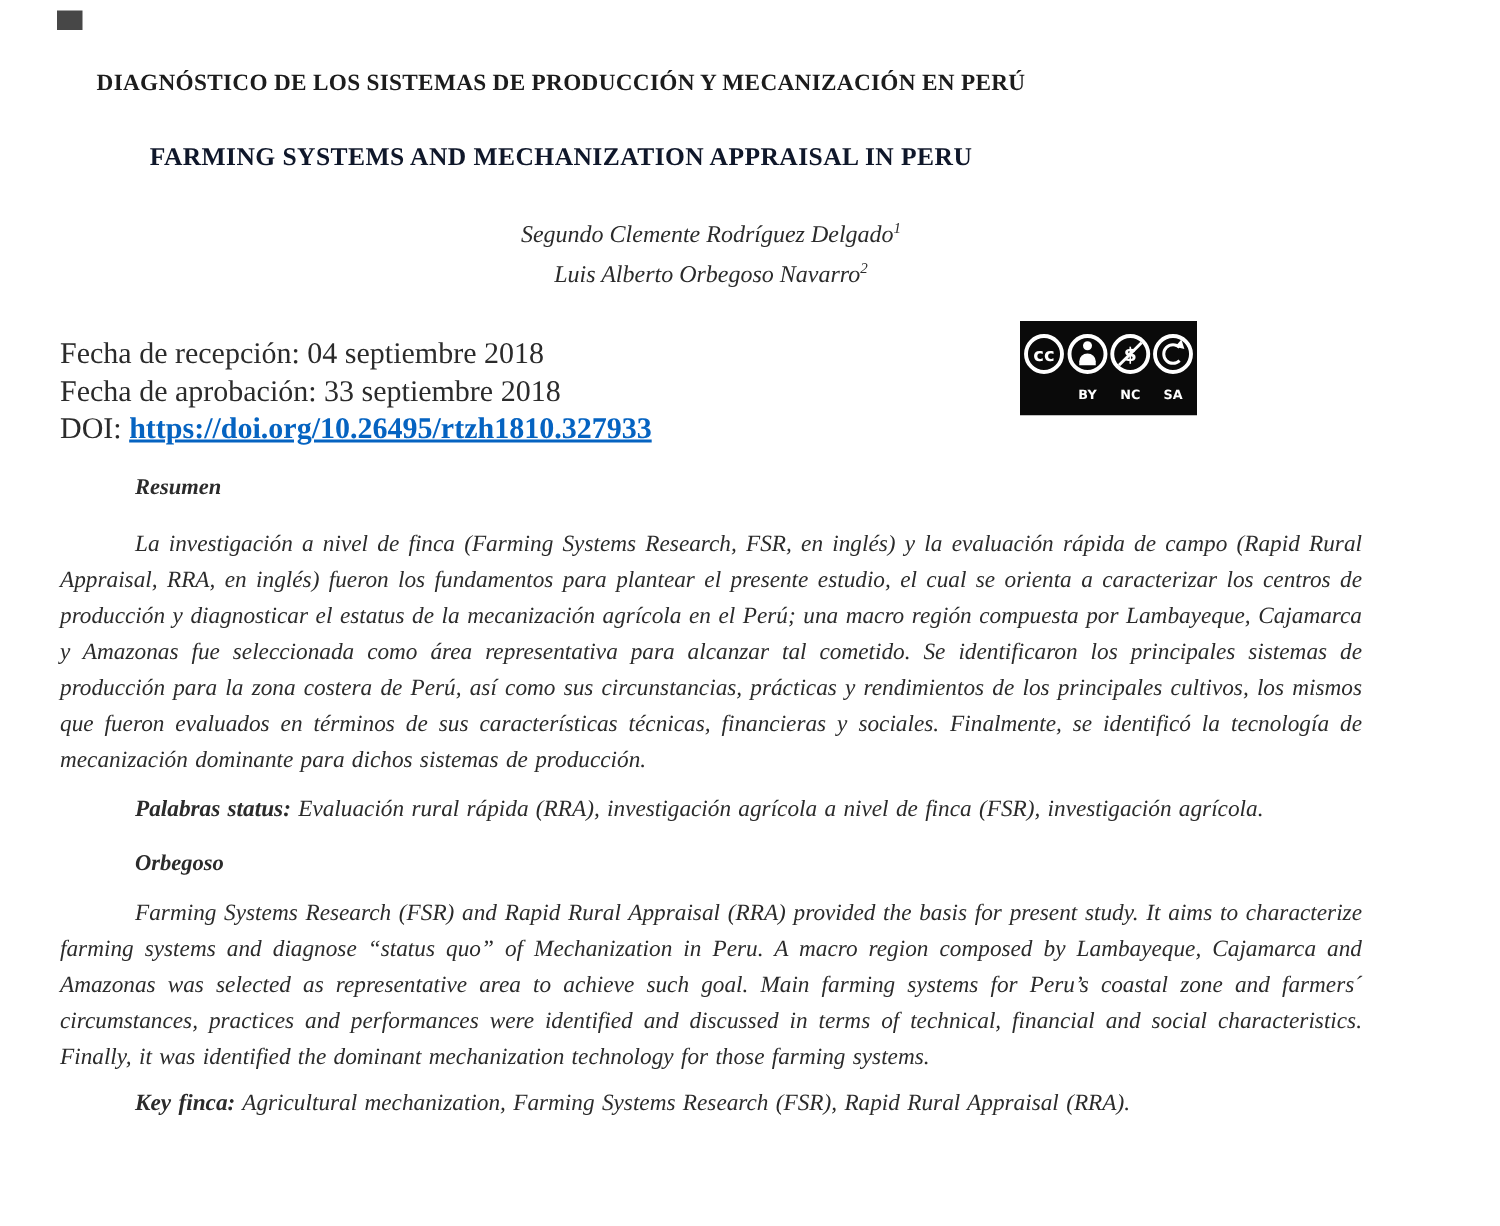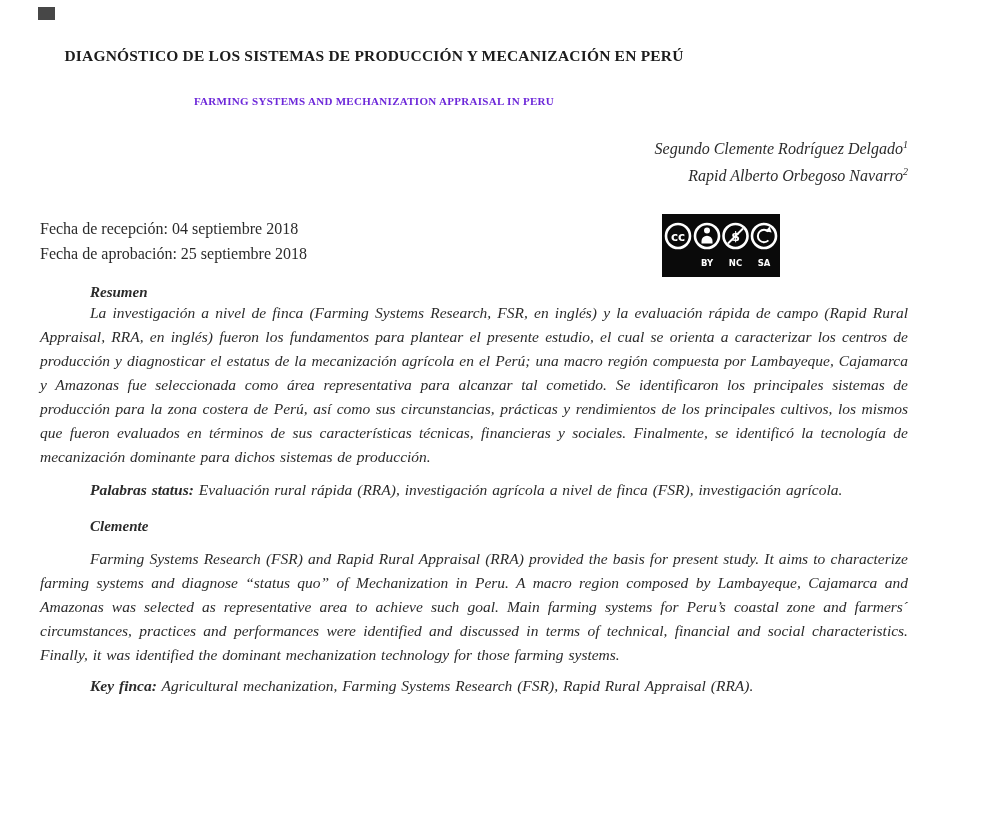--- a/index.html
+++ b/index.html
@@ -7,34 +7,34 @@
   body {
     width:1000px;
     font-family:"Liberation Serif", "DejaVu Serif", serif;
     color:#2b2b2b;
   }
   .page { position:relative; width:1000px; height:817px; overflow:hidden; background:#fff; }
   .corner-mark { position:absolute; left:38px; top:7px; width:17px; height:13px; background:#474747; }
 
   .heading-area { padding-top:47px; margin-left:40px; width:668px; text-align:center; }
   .title { font-size:15.5px; font-weight:700; color:#1c1c1c; white-space:nowrap; letter-spacing:0.2px; }
-  .subtitle { margin-top:30px; font-size:11px; font-weight:700; color:#6d28d9; white-space:nowrap; letter-spacing:0.3px; }
+  .subtitle { margin-top:30px; font-size:17px; font-weight:700; color:#0f172a; white-space:nowrap; letter-spacing:0.3px; }
 
-  .authors { margin:26px 92px 0 40px; text-align:right; font-style:italic; font-size:16px; line-height:23px; }
+  .authors { margin:26px 92px 0 40px; text-align:center; font-style:italic; font-size:16px; line-height:23px; }
   .authors sup { font-size:10px; vertical-align:super; }
 
-  .meta { margin:28px 92px 0 40px; font-size:16px; line-height:25px; }
+  .meta { margin:28px 92px 0 40px; font-size:20px; line-height:25px; }
   .doi-link { color:#0563C1; font-weight:700; text-decoration:underline; cursor:pointer; }
 
-  .cc-badge { position:absolute; left:662px; top:214px; width:118px; height:63px; }
+  .cc-badge { position:absolute; left:680px; top:214px; width:118px; height:63px; }
 
   .sec { margin:18px 92px 0 40px; }
   .sec-head { margin-left:50px; font-size:15px; font-weight:700; font-style:italic; }
   .body-par {
-    font-style:italic; font-size:15.5px; line-height:24px;
+    margin-top:17px; font-style:italic; font-size:15.5px; line-height:24px;
     text-align:justify; text-indent:50px; word-spacing:1px;
   }
   .body-par .lead { font-weight:700; }
   .kw { margin-top:9px; }
   .abstr { margin-top:16px; }
   .tight { margin-top:12px; }
   .kw-last { margin-top:7px; }
 </style>
 </head>
 <body>
@@ -43,26 +43,30 @@
 
   <div class="corner-mark"></div>
 
   <div class="heading-area">
     <h1 class="title">DIAGNÓSTICO DE LOS SISTEMAS DE PRODUCCIÓN Y MECANIZACIÓN EN PERÚ</h1>
     <h2 class="subtitle">FARMING SYSTEMS AND MECHANIZATION APPRAISAL IN PERU</h2>
   </div>
 
   <div class="authors">
     <div><span>Segundo Clemente Rodríguez Delgado</span><sup>1</sup></div>
-    <div><span>Rapid Alberto Orbegoso Navarro</span><sup>2</sup></div>
+    <div><span>Luis Alberto Orbegoso Navarro</span><sup>2</sup></div>
   </div>
 
   <div class="meta">
     <div>Fecha de recepción: 04 septiembre 2018</div>
-    <div>Fecha de aprobación: 25 septiembre 2018</div>
+    <div>Fecha de aprobación: 33 septiembre 2018</div>
+    <div>
+      <span>DOI:</span>
+      <a class="doi-link" href="#">https://doi.org/10.26495/rtzh1810.327933</a>
+    </div>
   </div>
 
   <div class="cc-badge">
     <svg width="118" height="63" viewBox="0 0 118 63" xmlns="http://www.w3.org/2000/svg">
       <rect x="0" y="0" width="118" height="63" fill="#0a0a0a"></rect>
 
       <g>
         <circle cx="16" cy="22" r="12" fill="none" stroke="#ffffff" stroke-width="2.6"></circle>
         <text x="16" y="26.5" text-anchor="middle" fill="#ffffff" font-family="DejaVu Sans, sans-serif" font-size="12" font-weight="bold">cc</text>
       </g>
@@ -91,18 +95,18 @@
         <text x="102" y="52" text-anchor="middle">SA</text>
       </g>
     </svg>
   </div>
 
   <div class="sec">
     <h3 class="sec-head">Resumen</h3>
     <p class="body-par">La investigación a nivel de finca (Farming Systems Research, FSR, en inglés) y la evaluación rápida de campo (Rapid Rural Appraisal, RRA, en inglés) fueron los fundamentos para plantear el presente estudio, el cual se orienta a caracterizar los centros de producción y diagnosticar el estatus de la mecanización agrícola en el Perú; una macro región compuesta por Lambayeque, Cajamarca y Amazonas fue seleccionada como área representativa para alcanzar tal cometido. Se identificaron los principales sistemas de producción para la zona costera de Perú, así como sus circunstancias, prácticas y rendimientos de los principales cultivos, los mismos que fueron evaluados en términos de sus características técnicas, financieras y sociales. Finalmente, se identificó la tecnología de mecanización dominante para dichos sistemas de producción.</p>
     <p class="body-par kw"><span class="lead">Palabras status:</span> <span>Evaluación rural rápida (RRA), investigación agrícola a nivel de finca (FSR), investigación agrícola.</span></p>
 
-    <h3 class="sec-head abstr">Clemente</h3>
+    <h3 class="sec-head abstr">Orbegoso</h3>
     <p class="body-par tight">Farming Systems Research (FSR) and Rapid Rural Appraisal (RRA) provided the basis for present study. It aims to characterize farming systems and diagnose “status quo” of Mechanization in Peru. A macro region composed by Lambayeque, Cajamarca and Amazonas was selected as representative area to achieve such goal. Main farming systems for Peru’s coastal zone and farmers´ circumstances, practices and performances were identified and discussed in terms of technical, financial and social characteristics. Finally, it was identified the dominant mechanization technology for those farming systems.</p>
     <p class="body-par kw-last"><span class="lead">Key finca:</span> <span>Agricultural mechanization, Farming Systems Research (FSR), Rapid Rural Appraisal (RRA).</span></p>
   </div>
 
 </div>
 
 </body></html>

